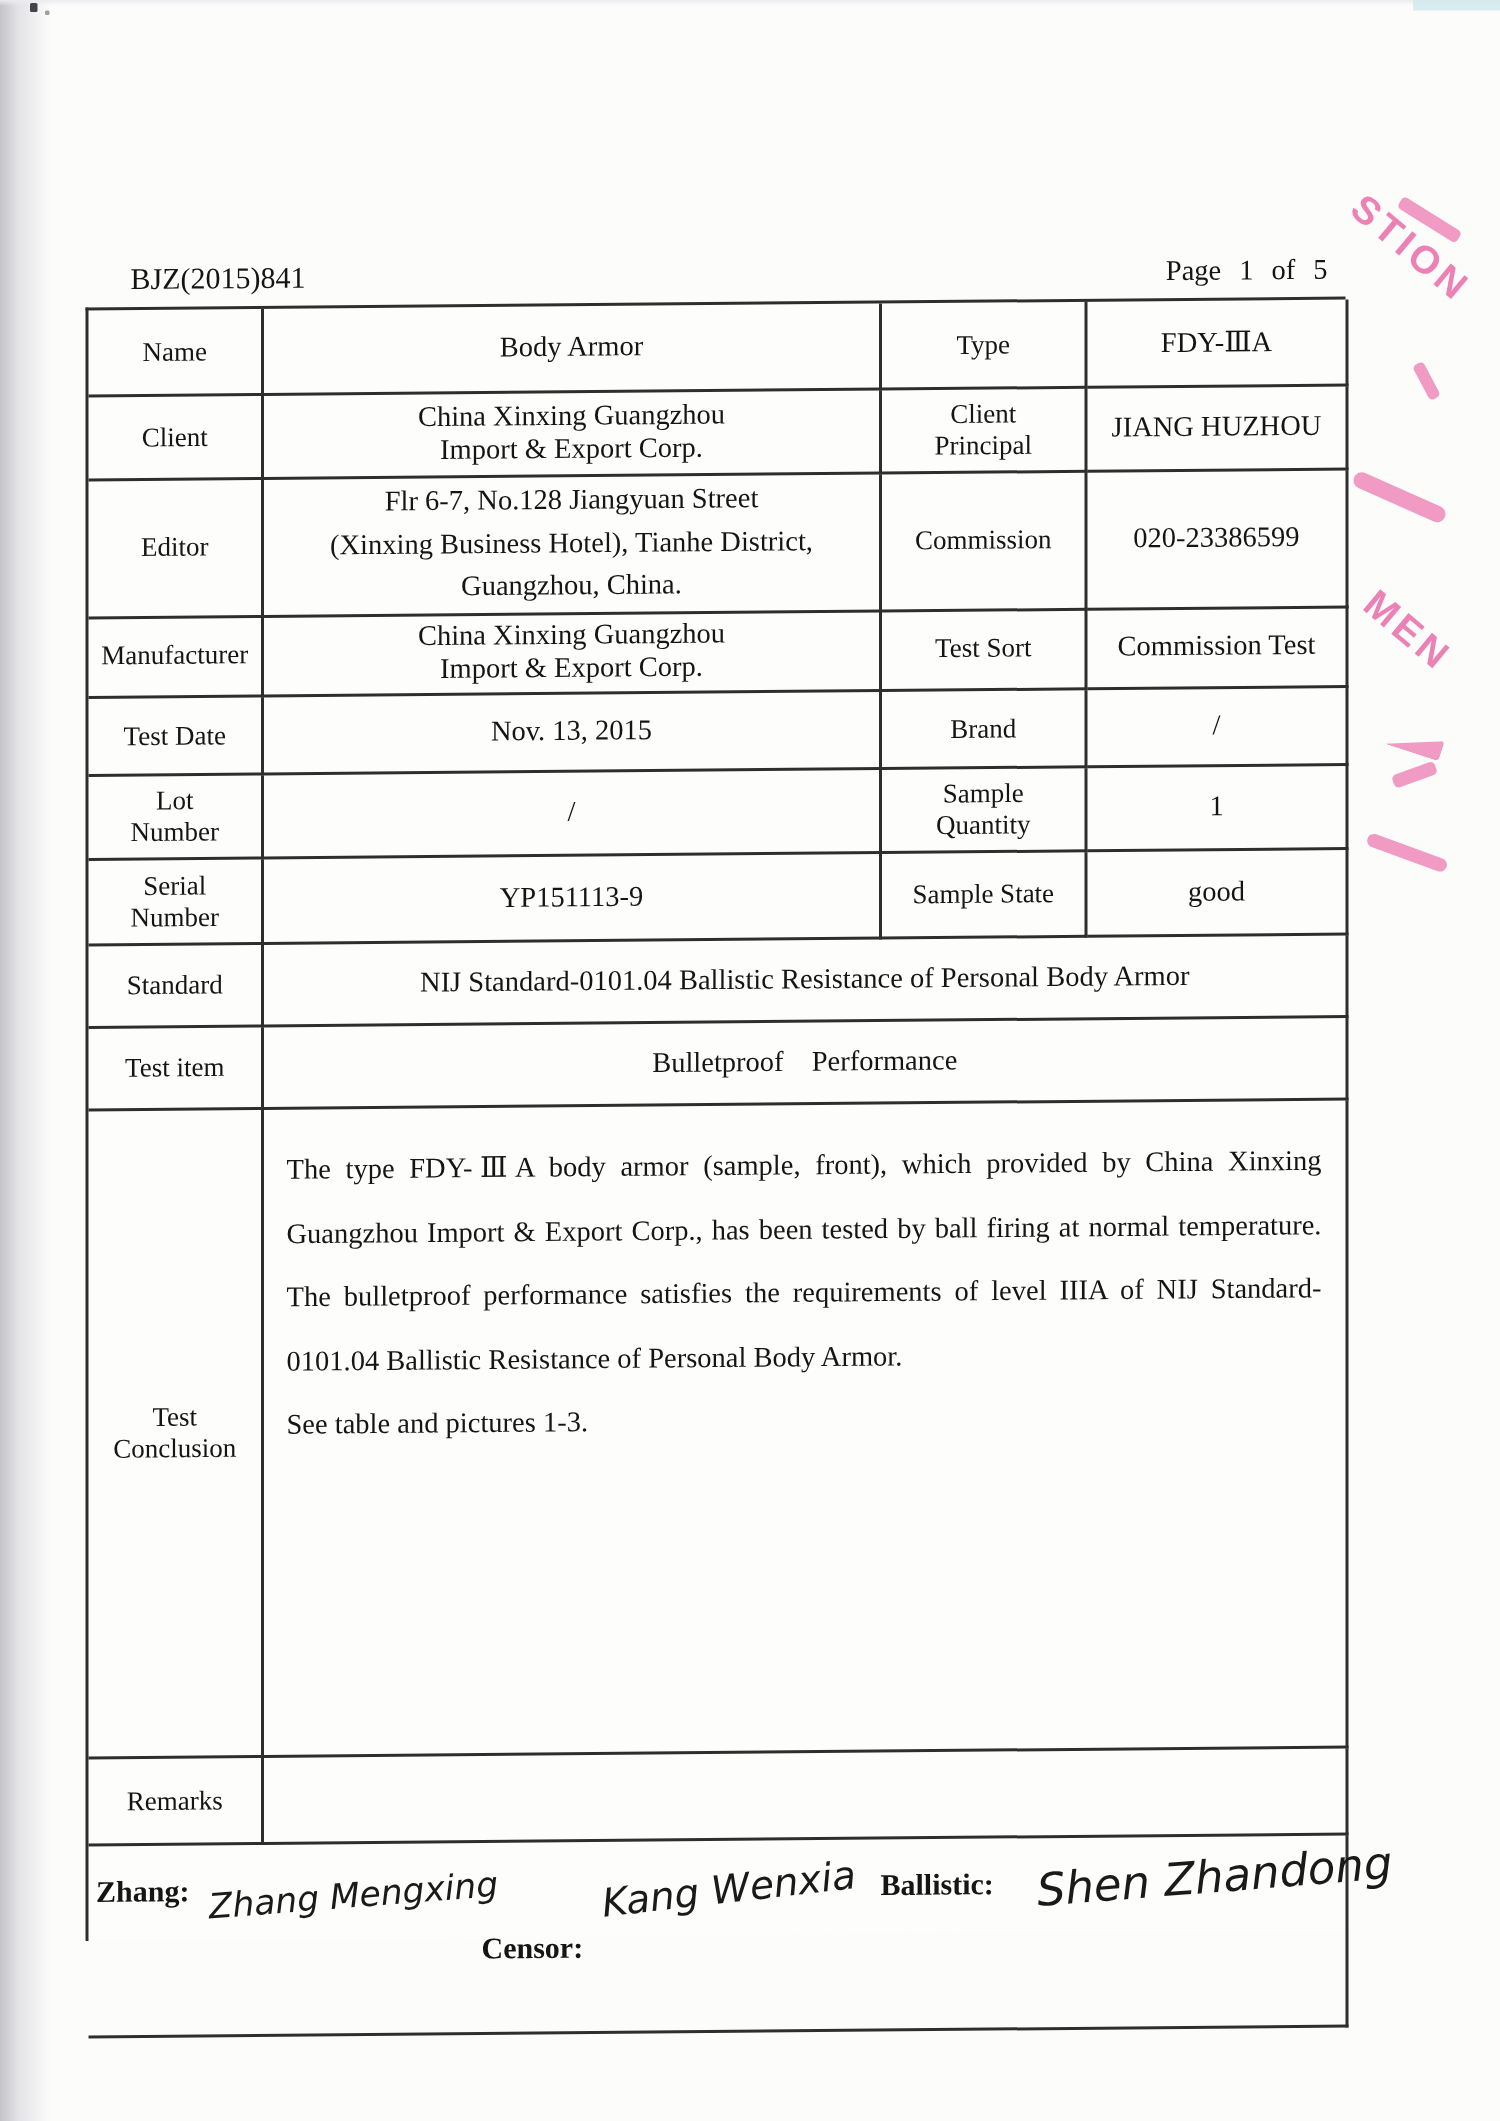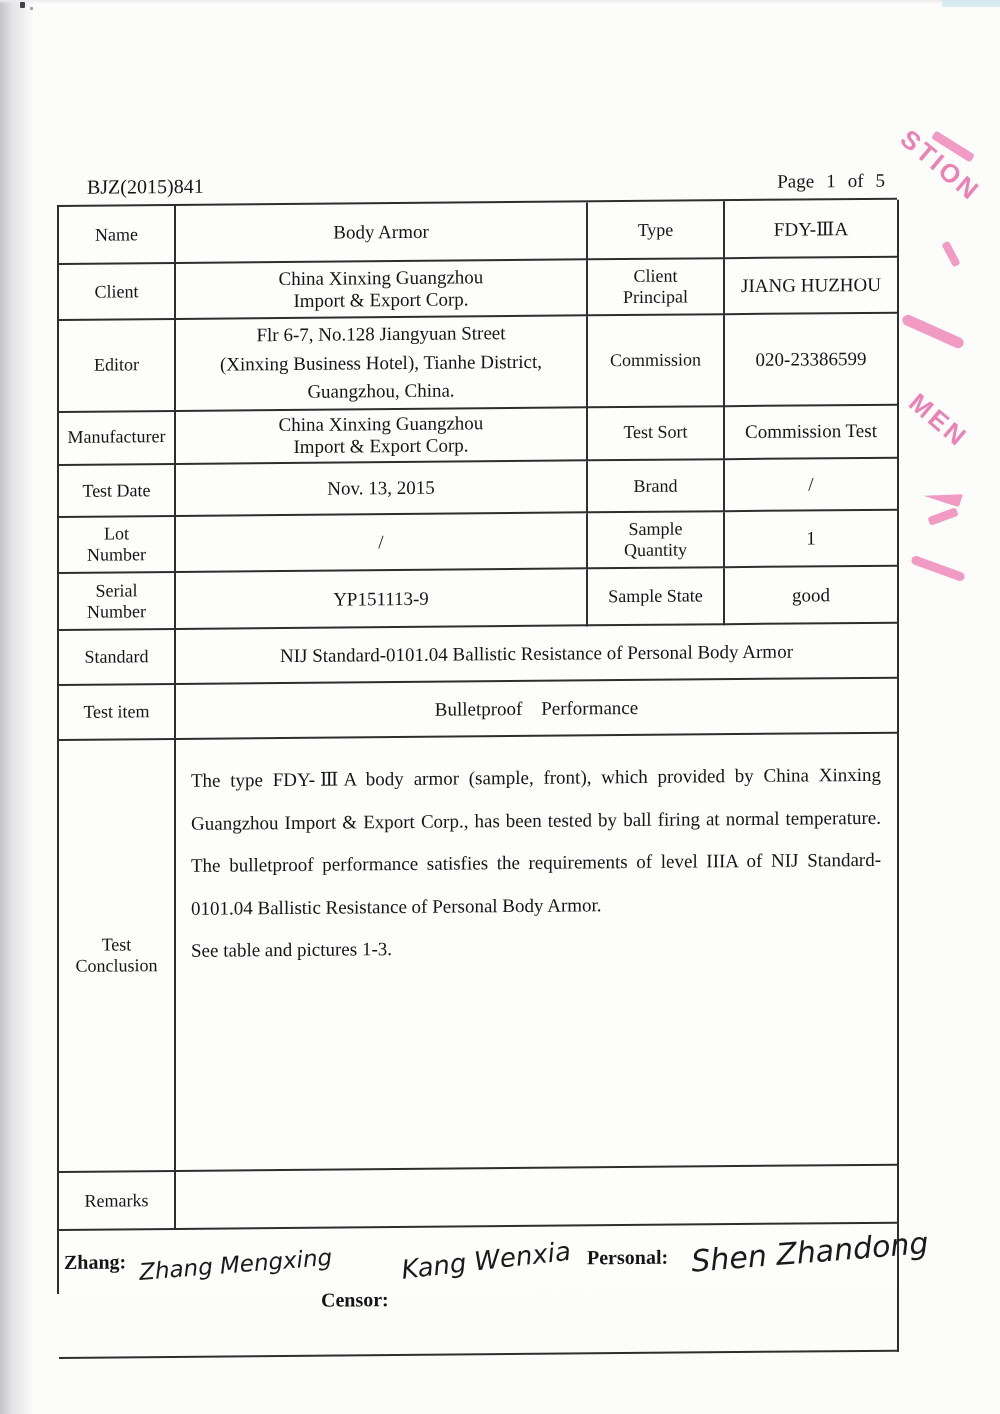--- a/index.html
+++ b/index.html
@@ -151,21 +151,21 @@
         <div class="cell lbl">Remarks</div>
         <div class="cell val"></div>
       </div>
 
       <div class="row r1" style="height:63px;">
         <div class="cell footer-cell">
           <span class="sig-label" style="left:5px;">Zhang:</span>
           <span class="hand" style="left:80px;top:22px;font-size:23px;transform:rotate(-4deg);">Zhang Mengxing</span>
           <span class="sig-label" style="left:262px;margin-top:40px;">Censor:</span>
           <span class="hand" style="left:342px;top:18px;font-size:26px;transform:rotate(-6deg);">Kang Wenxia</span>
-          <span class="sig-label" style="left:528px;">Personal:</span>
+          <span class="sig-label" style="left:528px;">Ballistic:</span>
           <span class="hand" style="left:632px;top:10px;font-size:30px;transform:rotate(-4deg);">Shen Zhandong</span>
         </div>
       </div>
 
     </div>
   </div>
 
   <div class="stamp" style="left:893px;top:150px;font-size:26px;transform:rotate(40deg);letter-spacing:3px;">STION</div>
   <div class="stamp-stroke" style="left:930px;top:142px;width:46px;height:9px;transform:rotate(32deg);"></div>
   <div class="stamp-stroke" style="left:938px;top:250px;width:26px;height:8px;transform:rotate(62deg);"></div>

